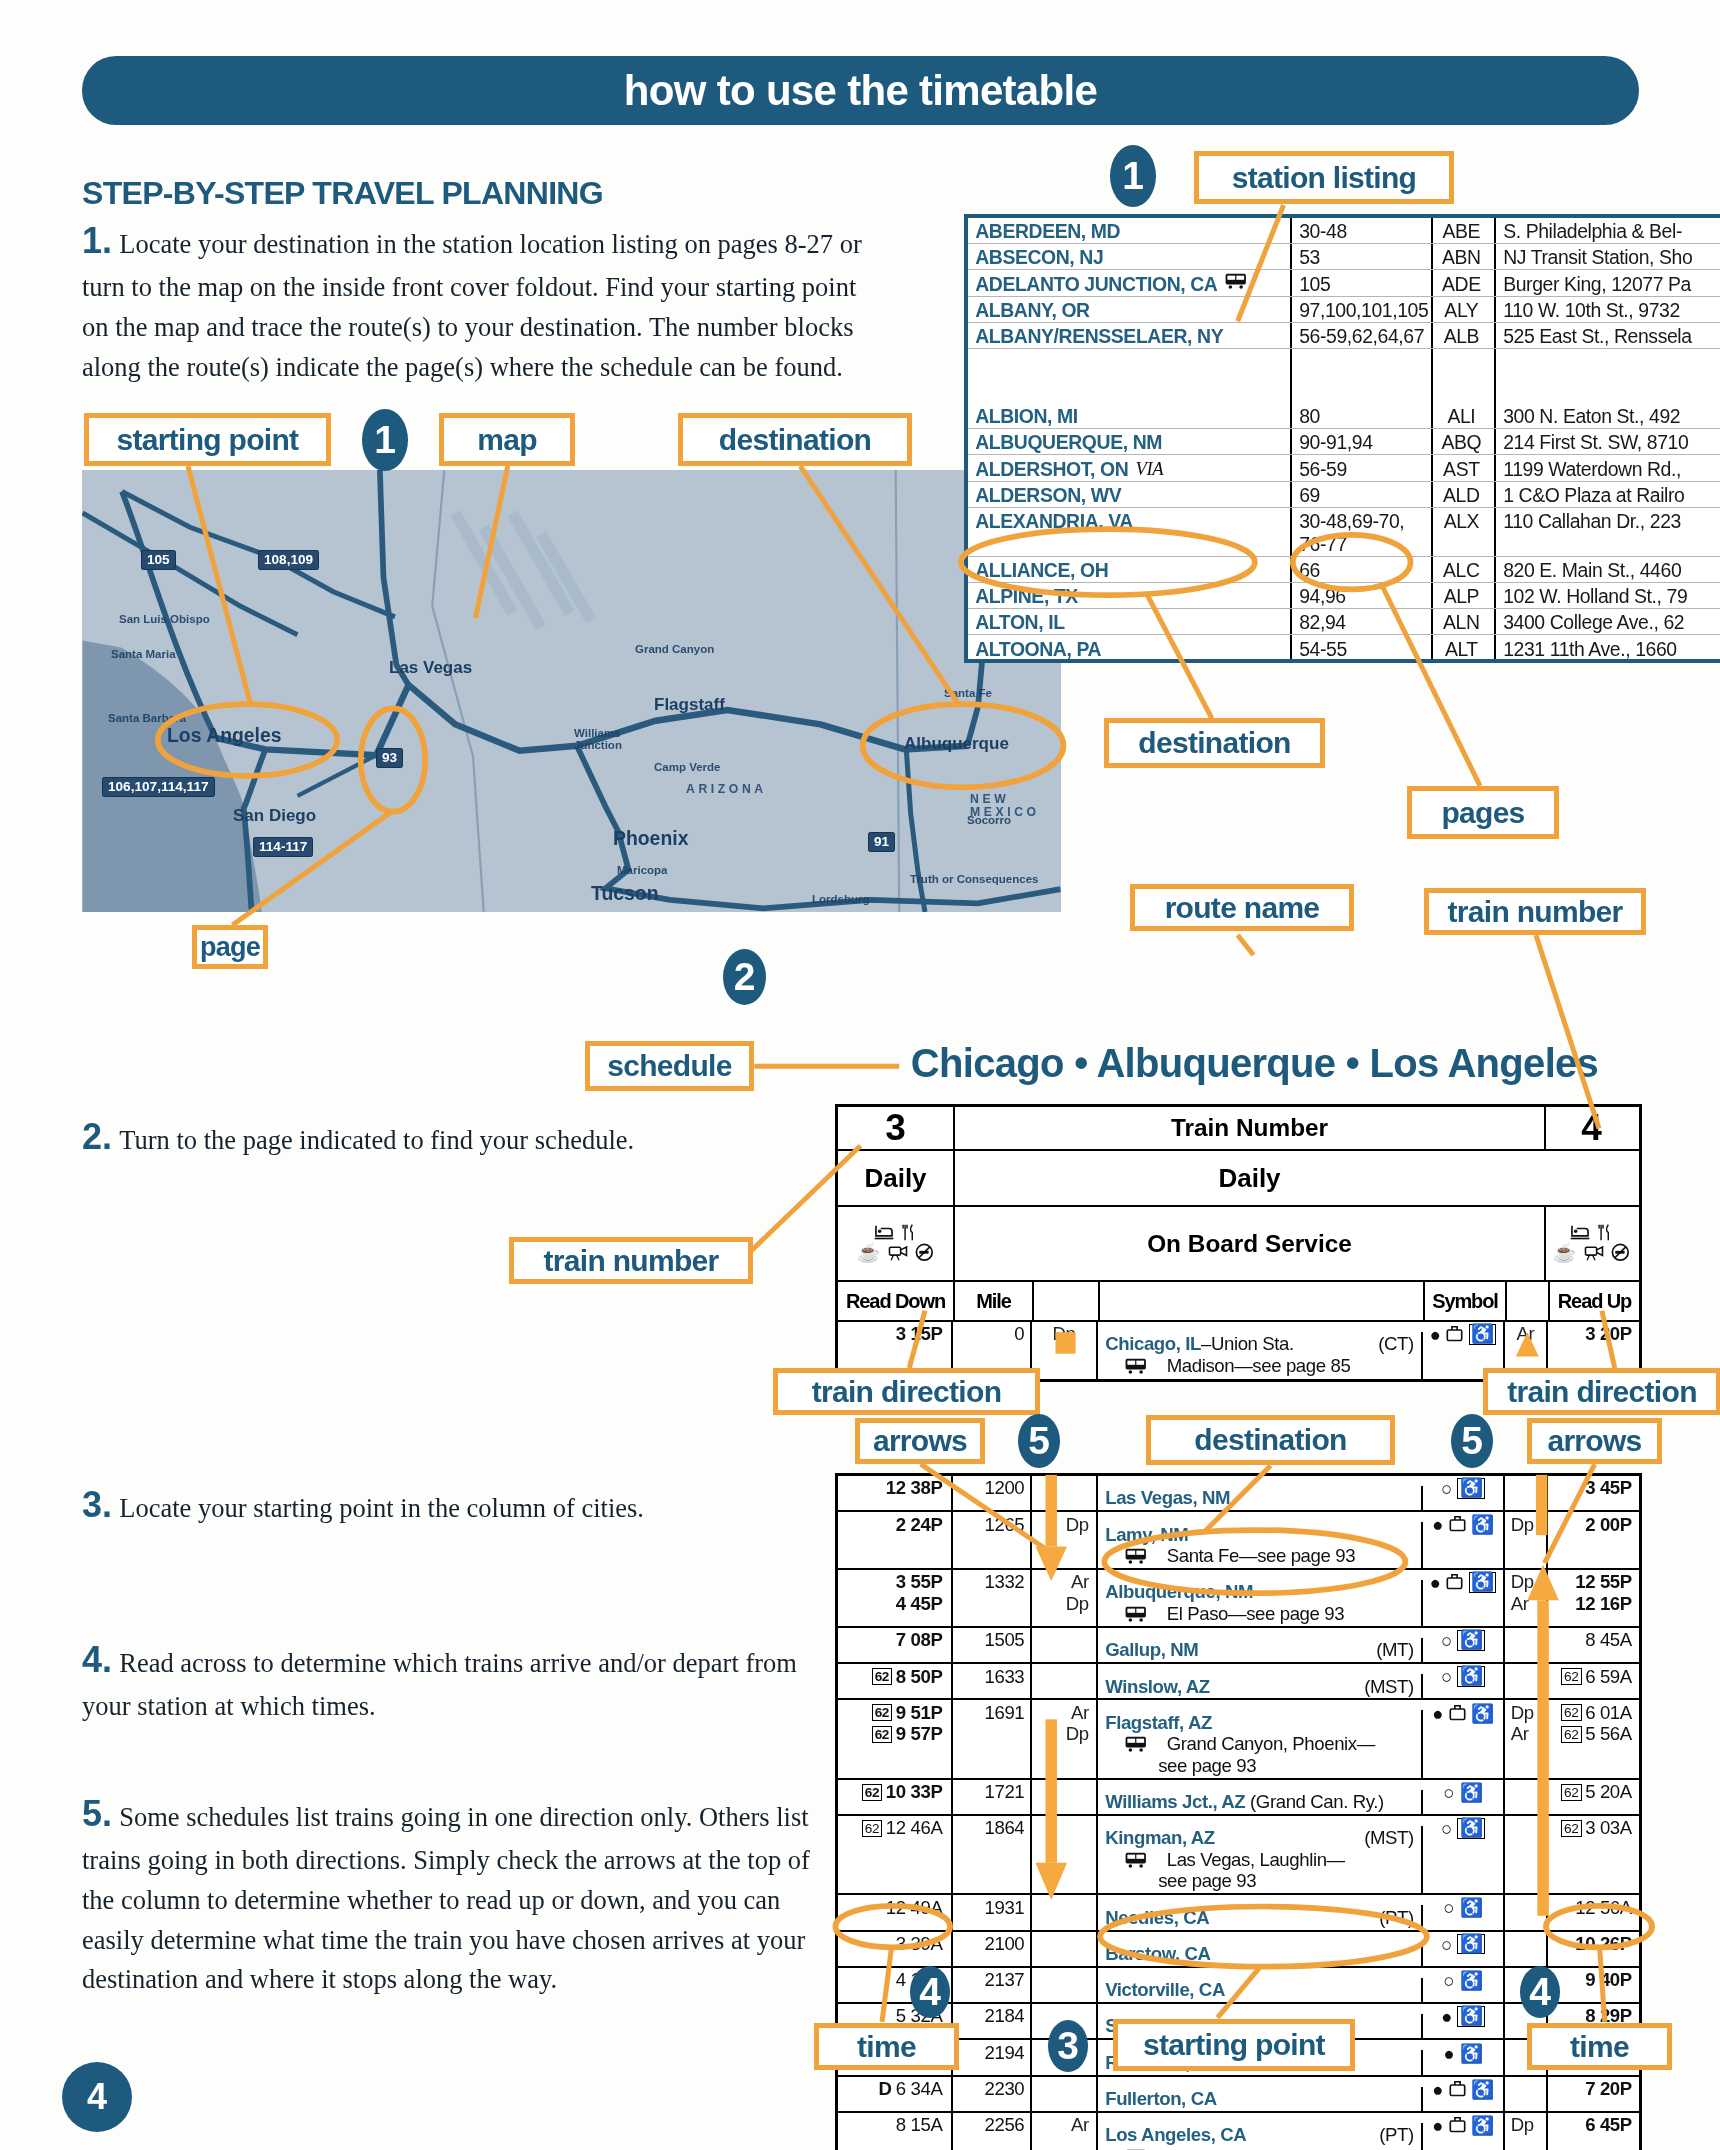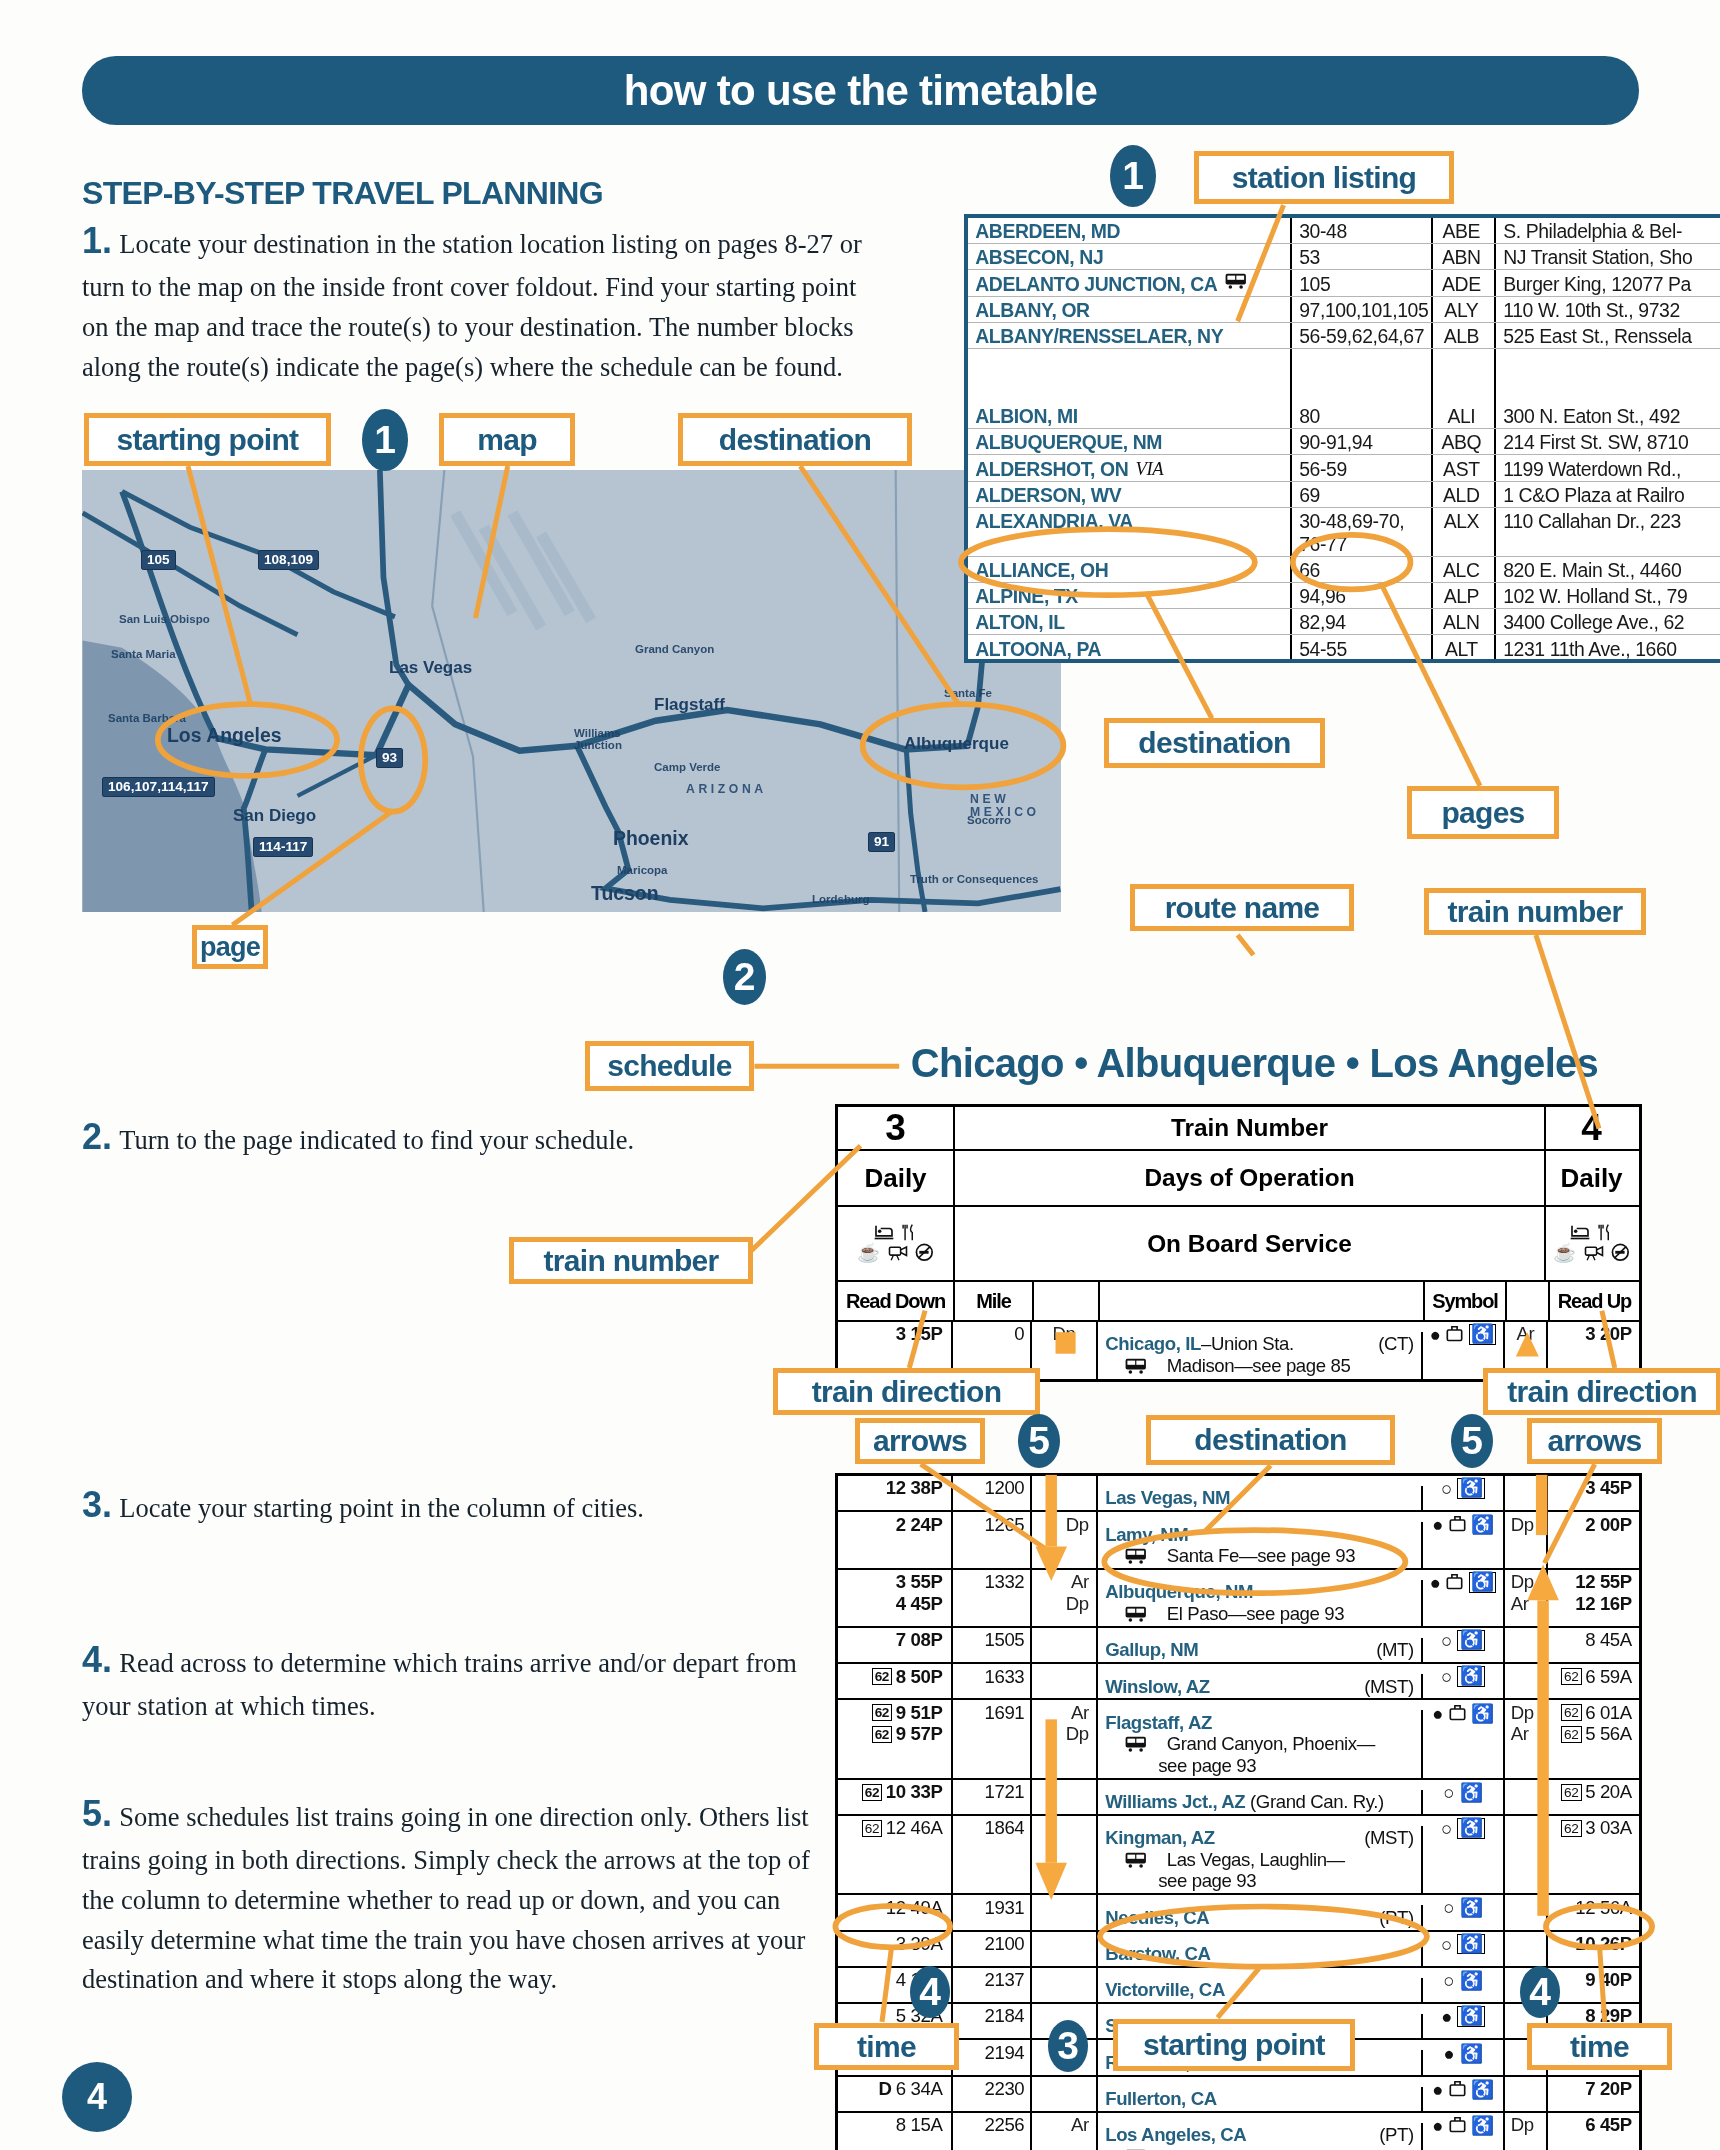--- a/index.html
+++ b/index.html
@@ -309,21 +309,20 @@
   <div id="route-cities">Chicago • Albuquerque • Los Angeles</div>
 
   <div id="sched-header">
     <div class="hrow hr-wide" style="height:44px">
       <div class="hc tn">3</div>
       <div class="hc hlabel bl">Train Number</div>
       <div class="hc tn bl">4</div>
     </div>
     <div class="hrow hr-wide" style="height:56px">
       <div class="hc hdaily">Daily</div>
-      <div class="hc hlabel bl">Days of Operation</div>
       <div class="hc hdaily bl">Daily</div>
     </div>
     <div class="hrow hr-wide" style="height:75px">
       <div class="hc">
           <div class="obs" id="obs-left">
             <div class="r">
               <svg class="gi" width="20" height="17" viewBox="0 0 30 24">
                 <path d="M3 2 v15 h24 v-7 a4 4 0 0 0 -4 -4 h-13" fill="none" stroke="#111" stroke-width="2.5"></path>
                 <circle cx="8.5" cy="10" r="2.6" fill="#111"></circle>
                 <line x1="1" y1="21" x2="29" y2="21" stroke="#111" stroke-width="2.5"></line>

